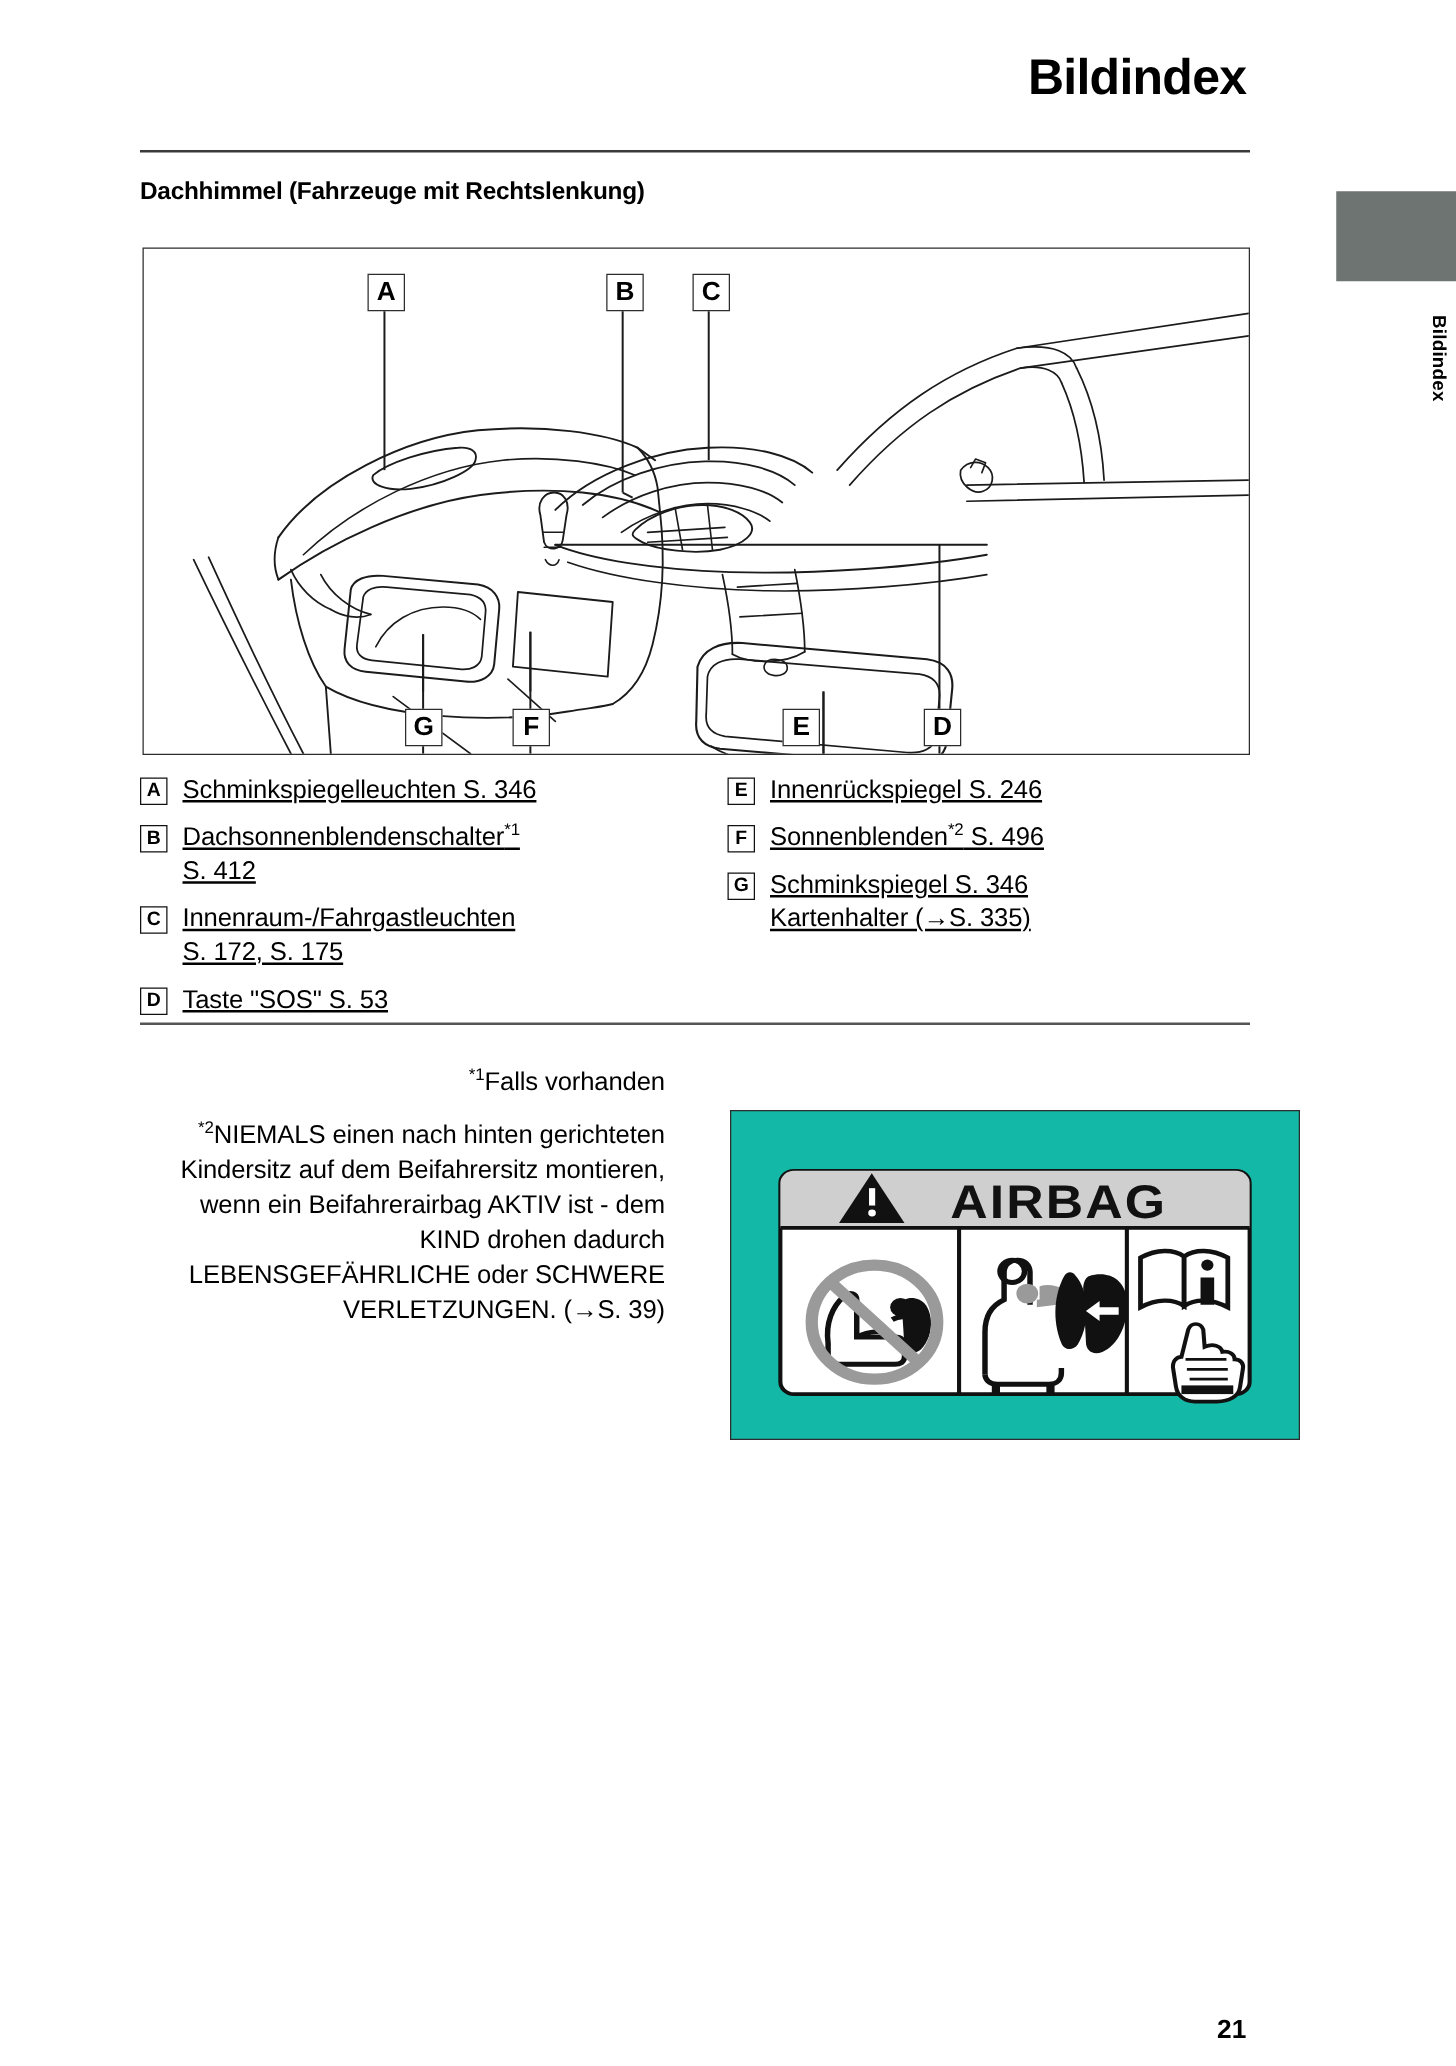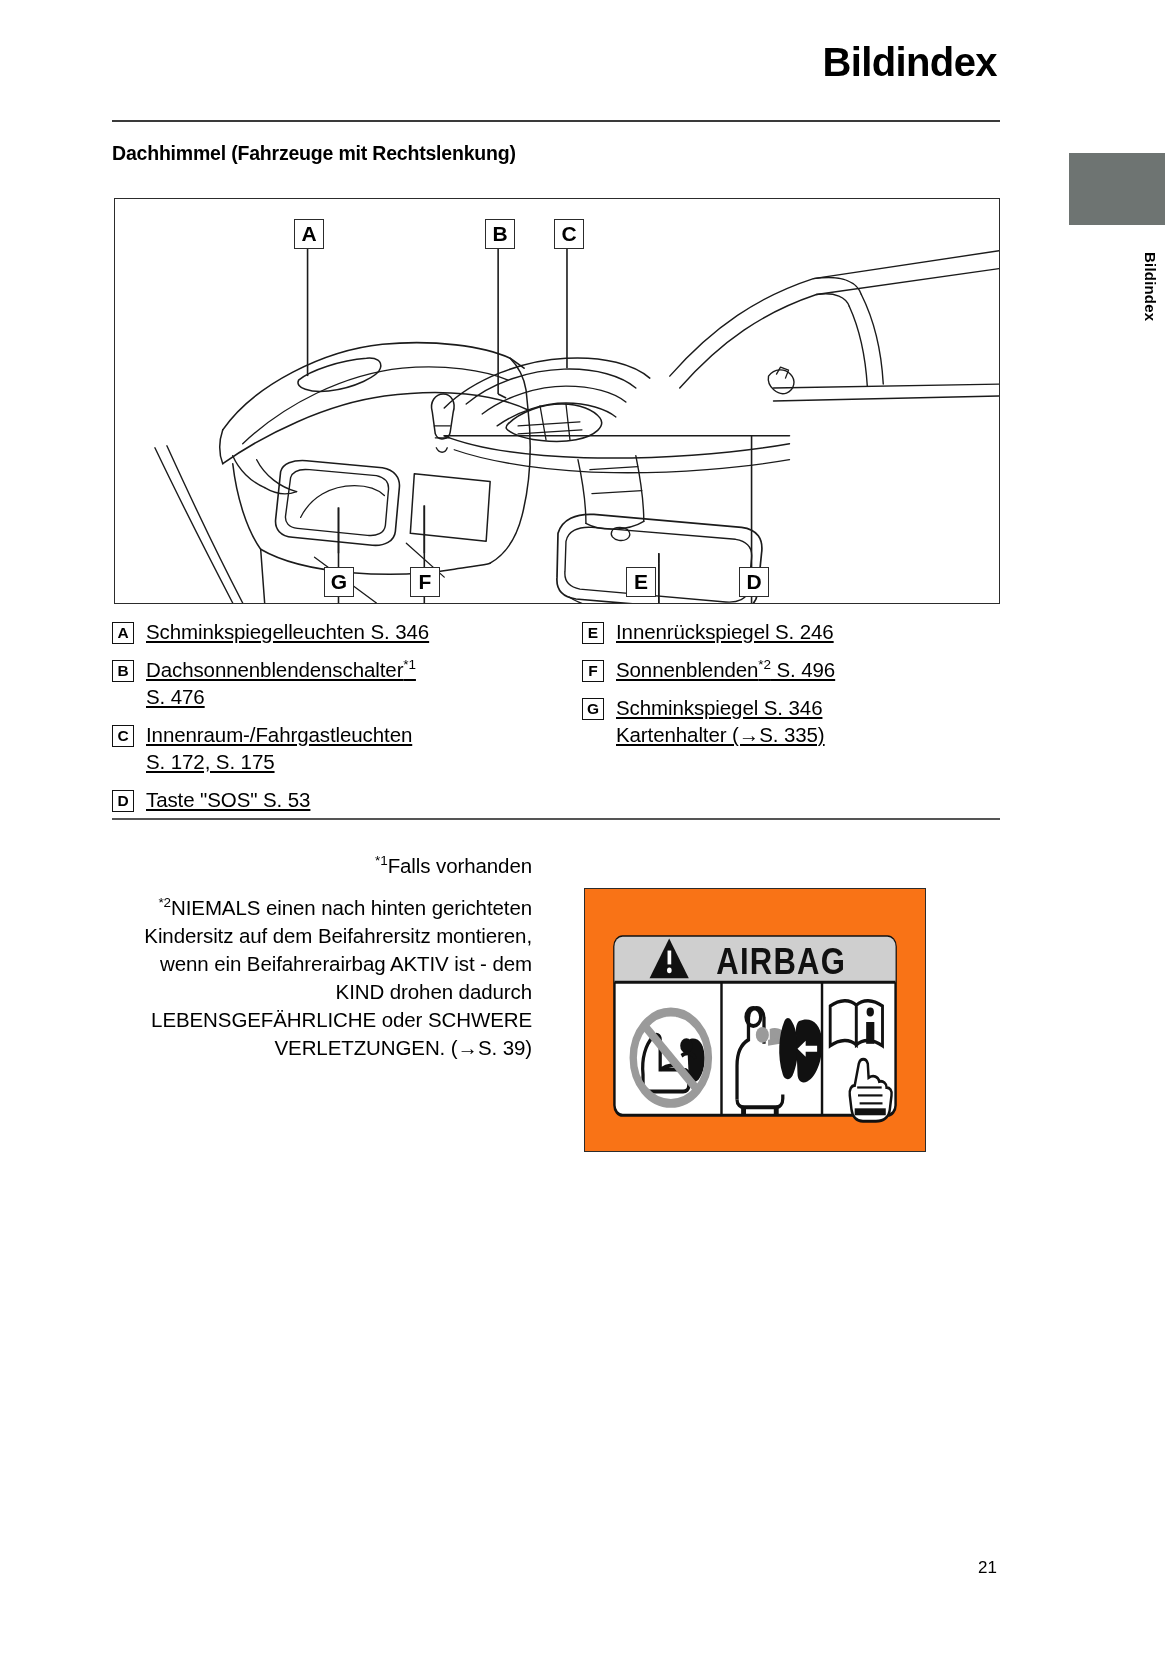--- a/index.html
+++ b/index.html
@@ -181,40 +181,40 @@
     font-size: 13.5px;
     vertical-align: super;
     line-height: 0;
   }
 
   
   .airbag-frame {
     position: absolute;
     left: 584px;
     top: 888px;
-    width: 342px;
+    width: 456px;
     height: 264px;
     border: 1.6px solid #2c2c2c;
     box-sizing: border-box;
-    background: #f97316;
+    background: #14b8a6;
     padding-left: 12px;
   }
   .airbag-frame svg {
     position: absolute;
     left: 0; top: 0;
     width: 100%; height: 100%;
   }
 
   
   .page-number {
     position: absolute;
     right: 168px;
-    top: 1558px;
-    font-size: 17px;
-    font-weight: normal;
+    top: 1612px;
+    font-size: 21px;
+    font-weight: bold;
   }
 </style>
 </head>
 <body>
 
 <div class="page">
 
   <div class="header-title">Bildindex</div>
   <div class="header-rule"></div>
 
@@ -347,21 +347,21 @@
         <div class="legend-badge">A</div>
         <div class="legend-text">
           <span>Schminkspiegelleuchten S. 346</span>
         </div>
       </div>
 
       <div class="legend-item">
         <div class="legend-badge">B</div>
         <div class="legend-text">
           <span>Dachsonnenblendenschalter</span><span class="sup">*1</span><br>
-          <span>S. 476</span>
+          <span>S. 412</span>
         </div>
       </div>
 
       <div class="legend-item">
         <div class="legend-badge">C</div>
         <div class="legend-text">
           <span>Innenraum-/Fahrgastleuchten</span><br>
           <span>S. 172, S. 175</span>
         </div>
       </div>

